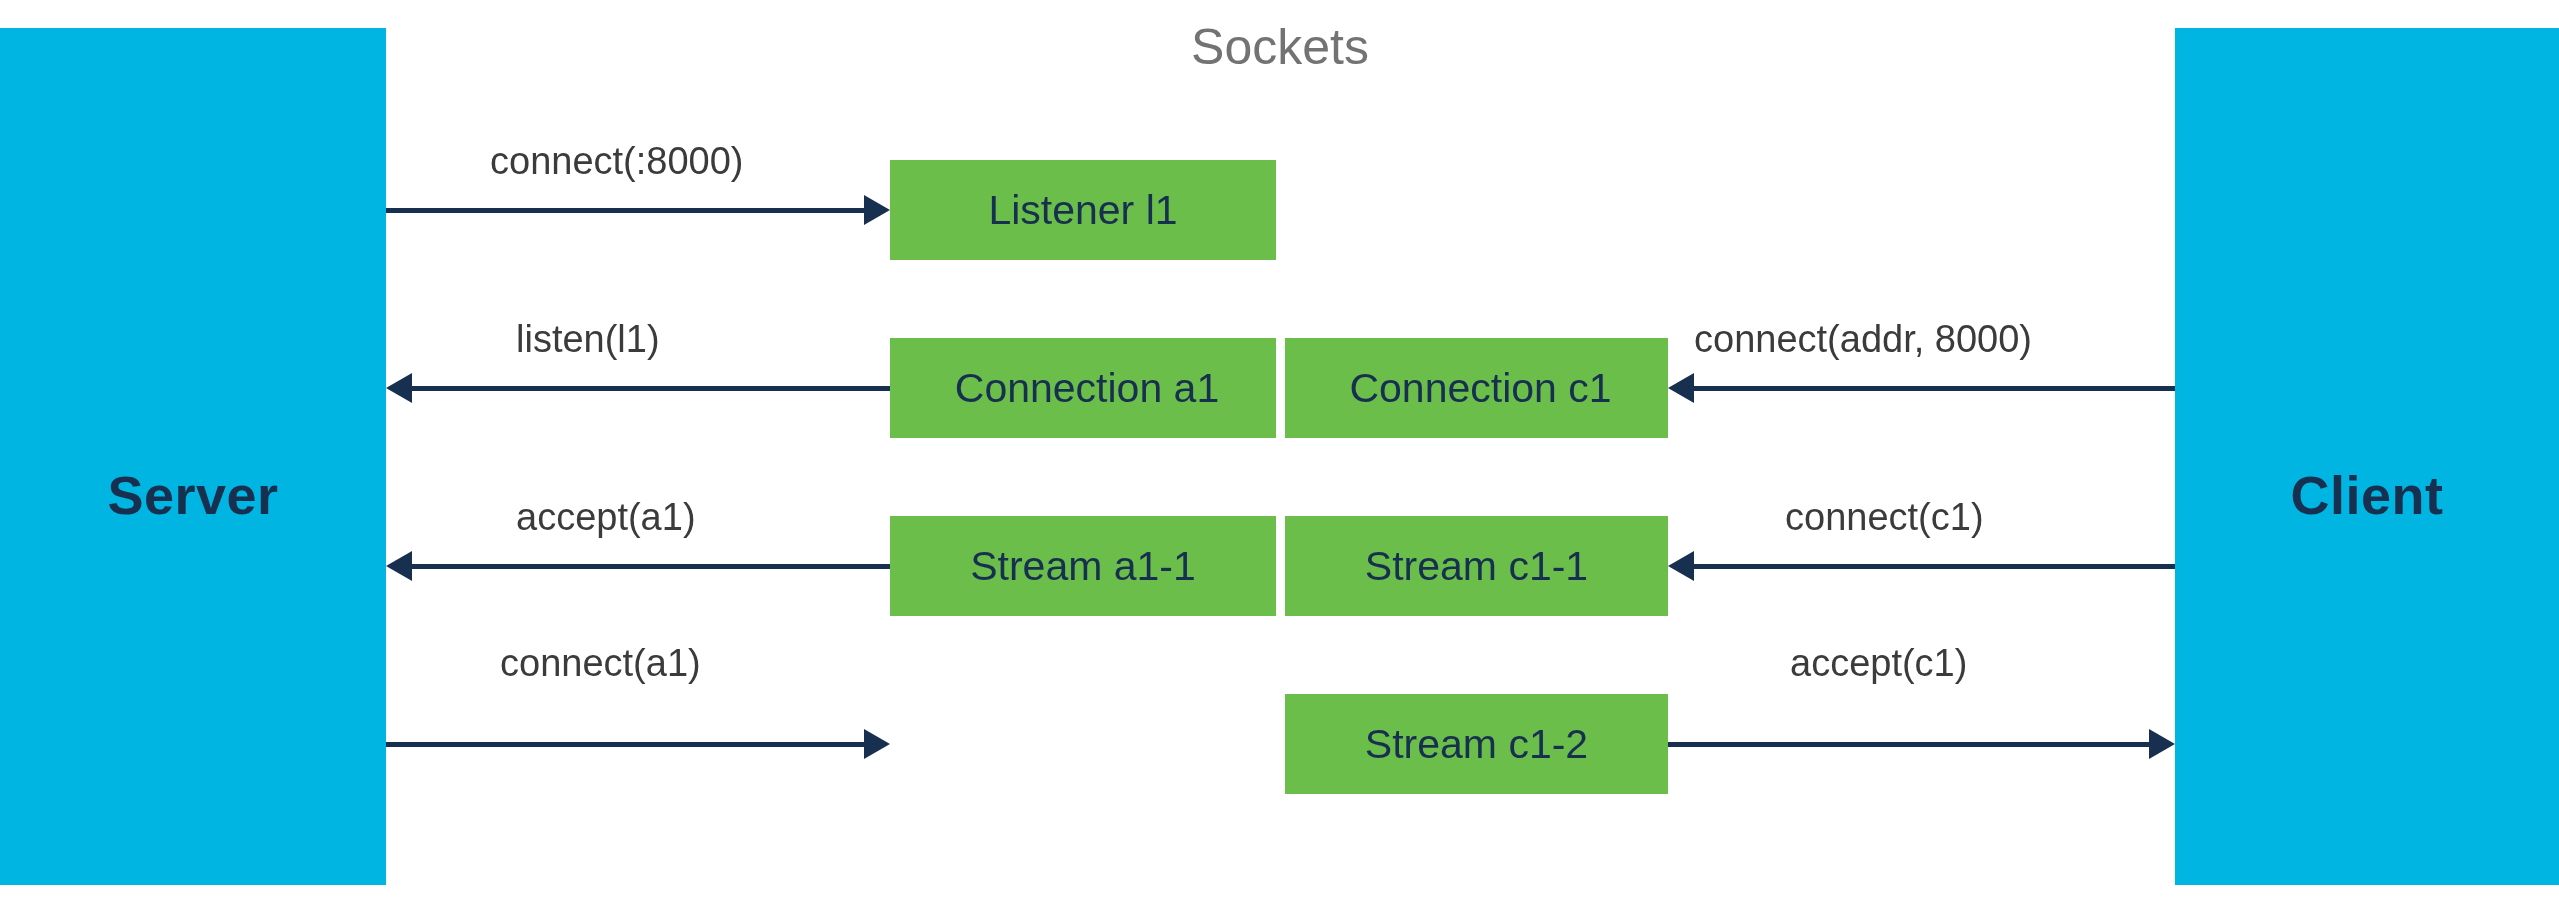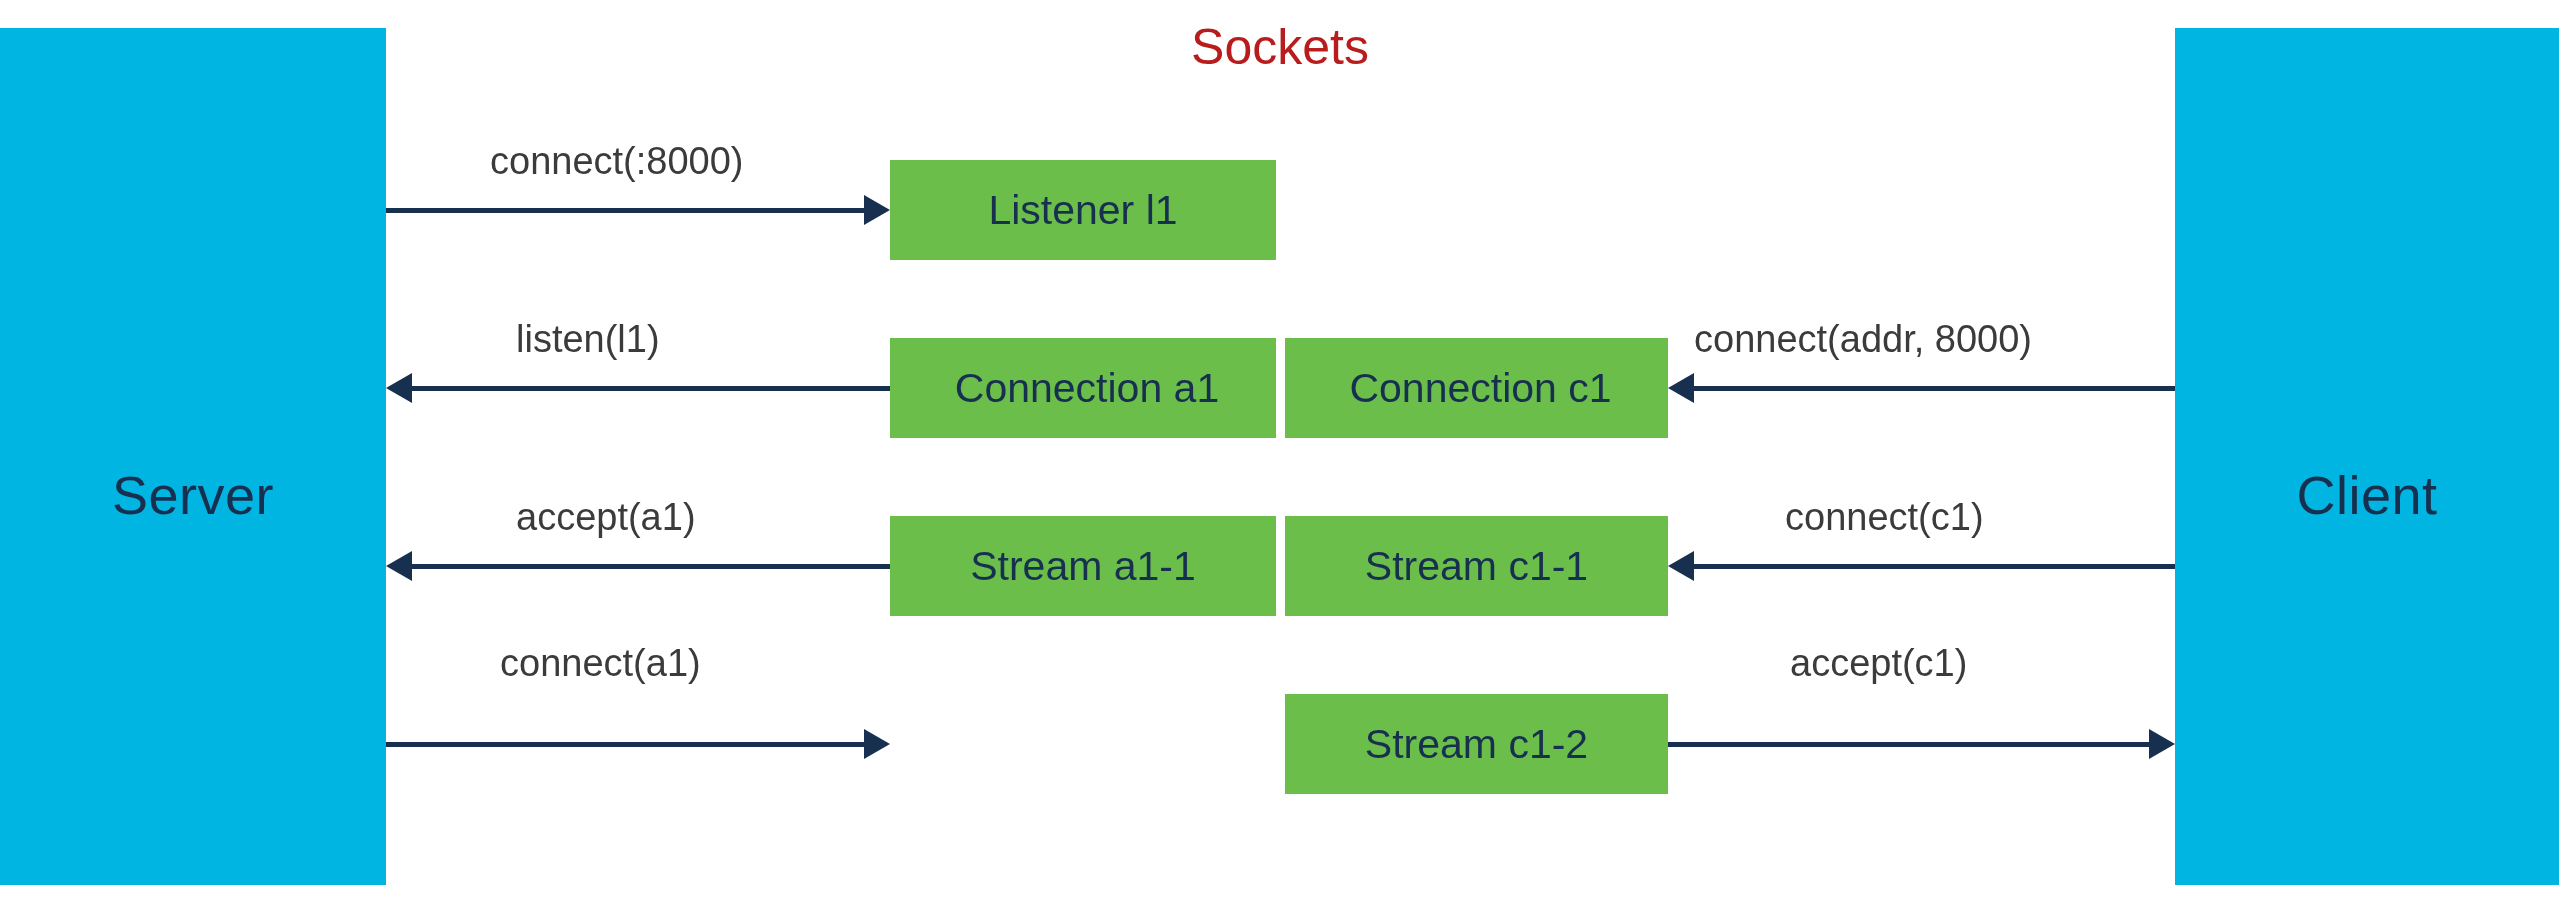--- a/index.html
+++ b/index.html
@@ -26,37 +26,37 @@
     height: 857px;
     background: #00b5e2;
   }
   .endpoint-label {
     position: absolute;
     left: 0;
     right: 0;
     text-align: center;
     color: #17304f;
     font-size: 54px;
-    font-weight: 400;
+    font-weight: 700;
     letter-spacing: 0.5px;
     line-height: 1;
   }
   #server-panel { left: 0px;    width: 386px; }
   #client-panel { left: 2175px; width: 384px; }
   #server-panel .endpoint-label { top: 440px; }
   #client-panel .endpoint-label { top: 440px; }
 
   
   #diagram-title {
     position: absolute;
     left: 900px;
     top: 22px;
     width: 760px;
     text-align: center;
-    color: #b91c1c;
+    color: #737373;
     font-size: 50px;
     font-weight: 400;
     line-height: 1;
   }
 
   
   .socket-box {
     position: absolute;
     background: #6cbe4b;
     display: flex;

